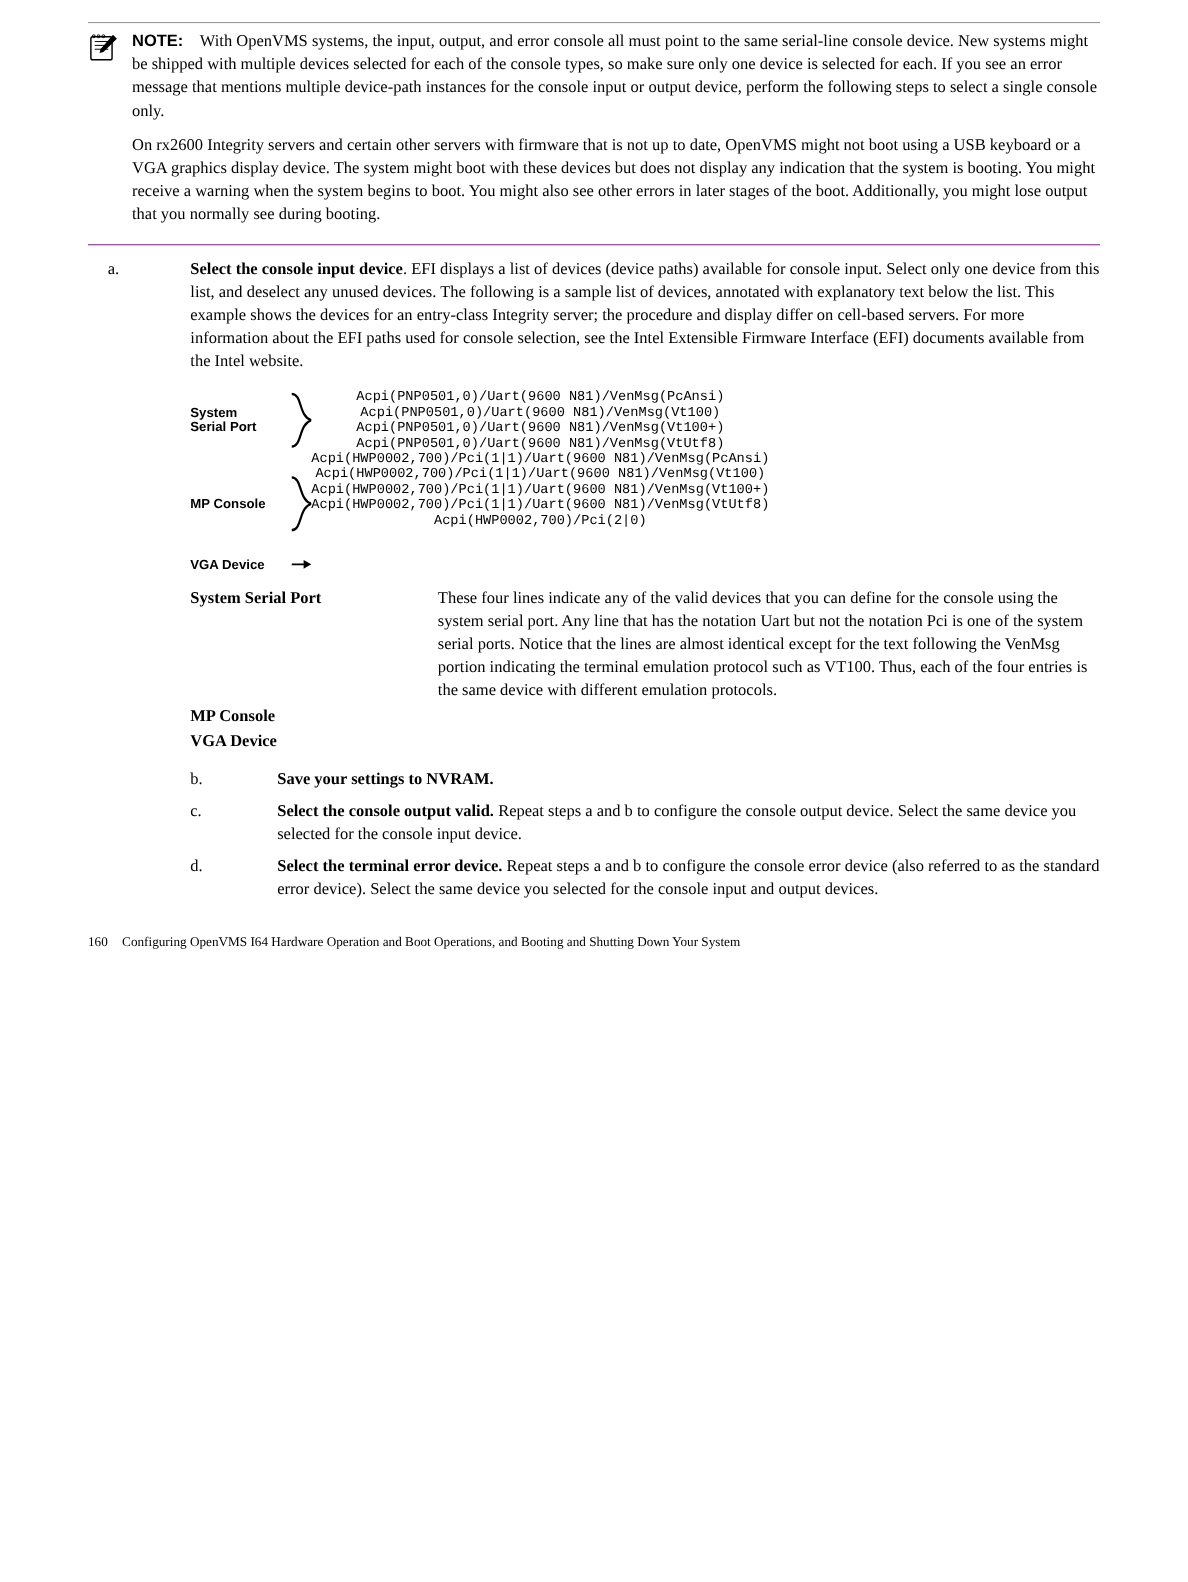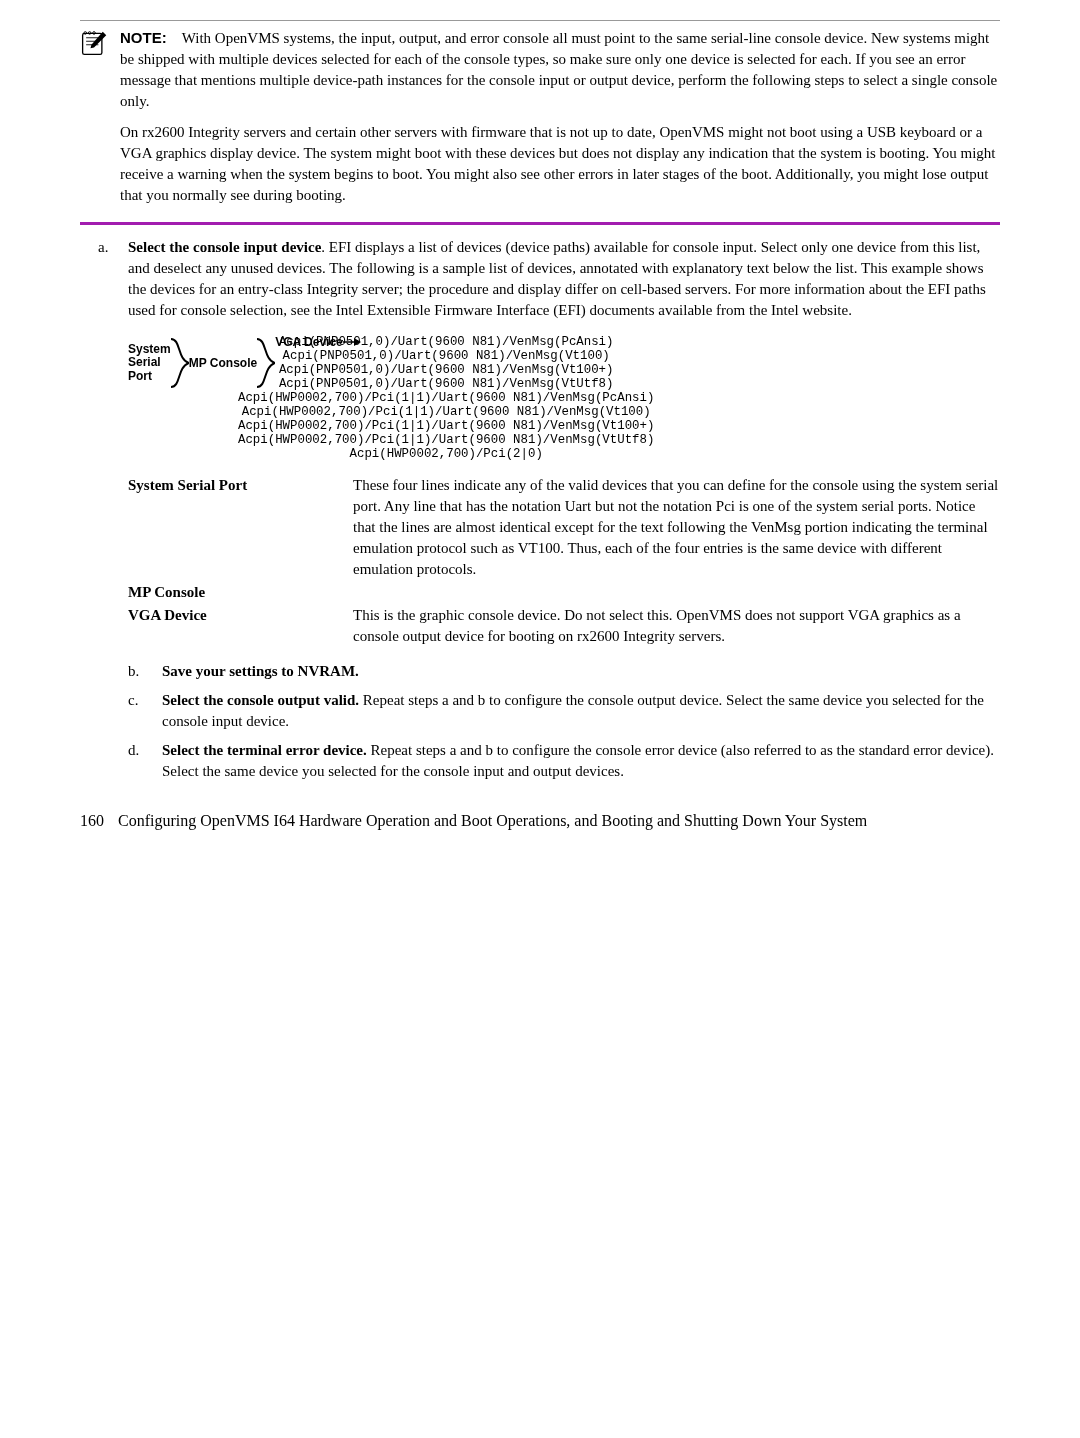--- a/index.html
+++ b/index.html
@@ -13,21 +13,21 @@
       line-height: 1.4;
       color: #000;
       background: #fff;
       width: 1080px;
       padding: 20px 80px 20px 80px;
     }
     .note-block {
       display: flex;
       margin-bottom: 12px;
       border-top: 1px solid #999;
-      border-bottom: 3px solid #a21caf;
+      border-bottom: 1px solid #a21caf;
       padding: 6px 0;
     }
     .note-icon-col {
       width: 40px;
       flex-shrink: 0;
       padding-top: 2px;
     }
     .note-icon {
       width: 28px;
       height: 28px;
@@ -54,35 +54,38 @@
       flex-shrink: 0;
       padding-left: 18px;
     }
     .list-marker-inner {
       width: 34px;
       flex-shrink: 0;
       padding-left: 0px;
     }
     .list-body {
       flex: 1;
+      margin-left: 45px;
     }
     .list-body p {
       margin-bottom: 4px;
     }
     .code-figure {
       margin: 14px 0 14px 0;
       display: flex;
     }
     .code-labels {
       display: flex;
+      flex-direction: column;
       width: 110px;
       flex-shrink: 0;
       font-family: Arial, Helvetica, sans-serif;
       font-size: 12px;
       font-weight: bold;
+      gap: 20px;
     }
     .label-row {
       display: flex;
       align-items: center;
       position: relative;
     }
     .label-row-4 {
       height: 56px;
     }
     .label-row-1 {
@@ -126,21 +129,21 @@
     }
     .sublist {
       margin-top: 12px;
     }
     .sublist .list-item {
       margin-bottom: 4px;
     }
     .footer {
       position: relative;
       margin-top: 20px;
-      font-size: 16px;
+      font-size: 12px;
     }
     .footer-page {
       display: inline;
     }
     .footer-text {
       display: inline;
       margin-left: 10px;
     }
   </style>
 </head>
@@ -212,21 +215,20 @@
       <div class="def-table">
         <div class="def-row">
           <div class="def-term">System Serial Port</div>
           <div class="def-desc">These four lines indicate any of the valid devices that you can define for the console using the system serial port. Any line that has the notation Uart but not the notation Pci is one of the system serial ports. Notice that the lines are almost identical except for the text following the VenMsg portion indicating the terminal emulation protocol such as VT100. Thus, each of the four entries is the same device with different emulation protocols.</div>
         </div>
         <div class="def-row">
           <div class="def-term">MP Console</div>
         </div>
         <div class="def-row">
           <div class="def-term">VGA Device</div>
-          <div class="def-desc">This is the graphic console device. Do not select this. OpenVMS does not support VGA graphics as a console output device for booting on rx2600 Integrity servers.</div>
         </div>
       </div>
 
 
       <div class="sublist">
         <div class="list-item">
           <div class="list-marker-inner">b.</div>
           <div class="list-body">
             <p>
               <b>Save your settings to NVRAM.</b>

